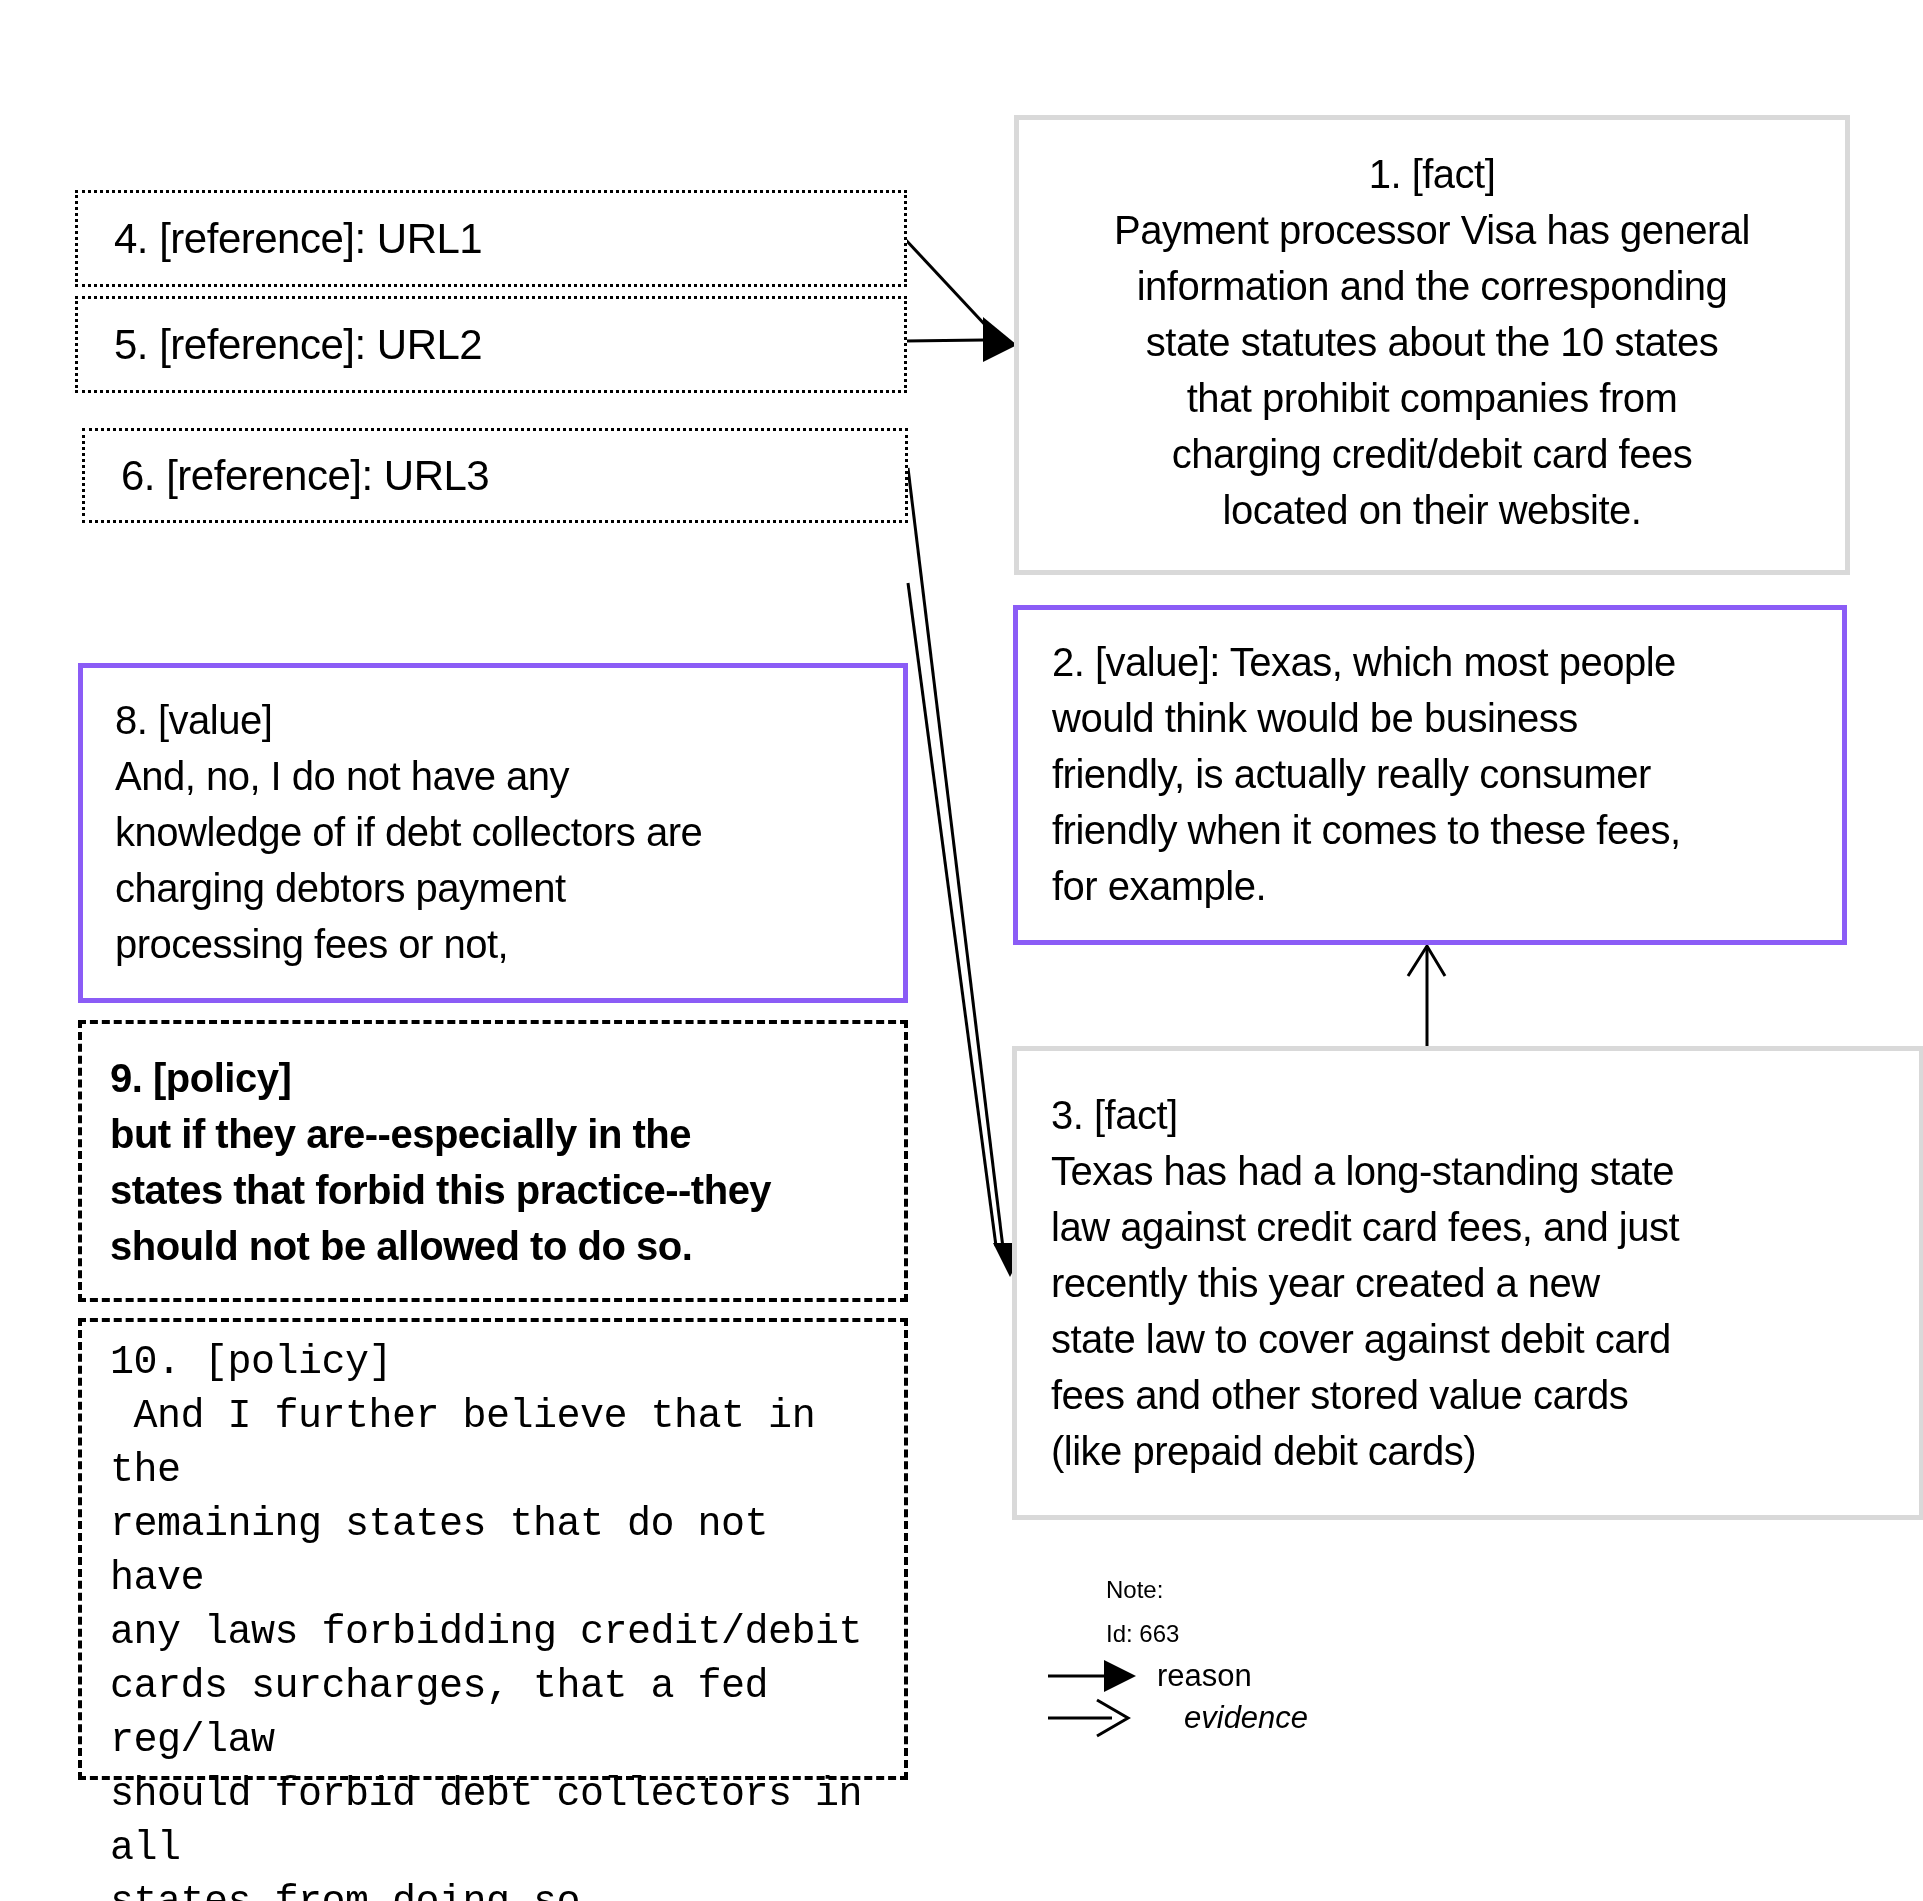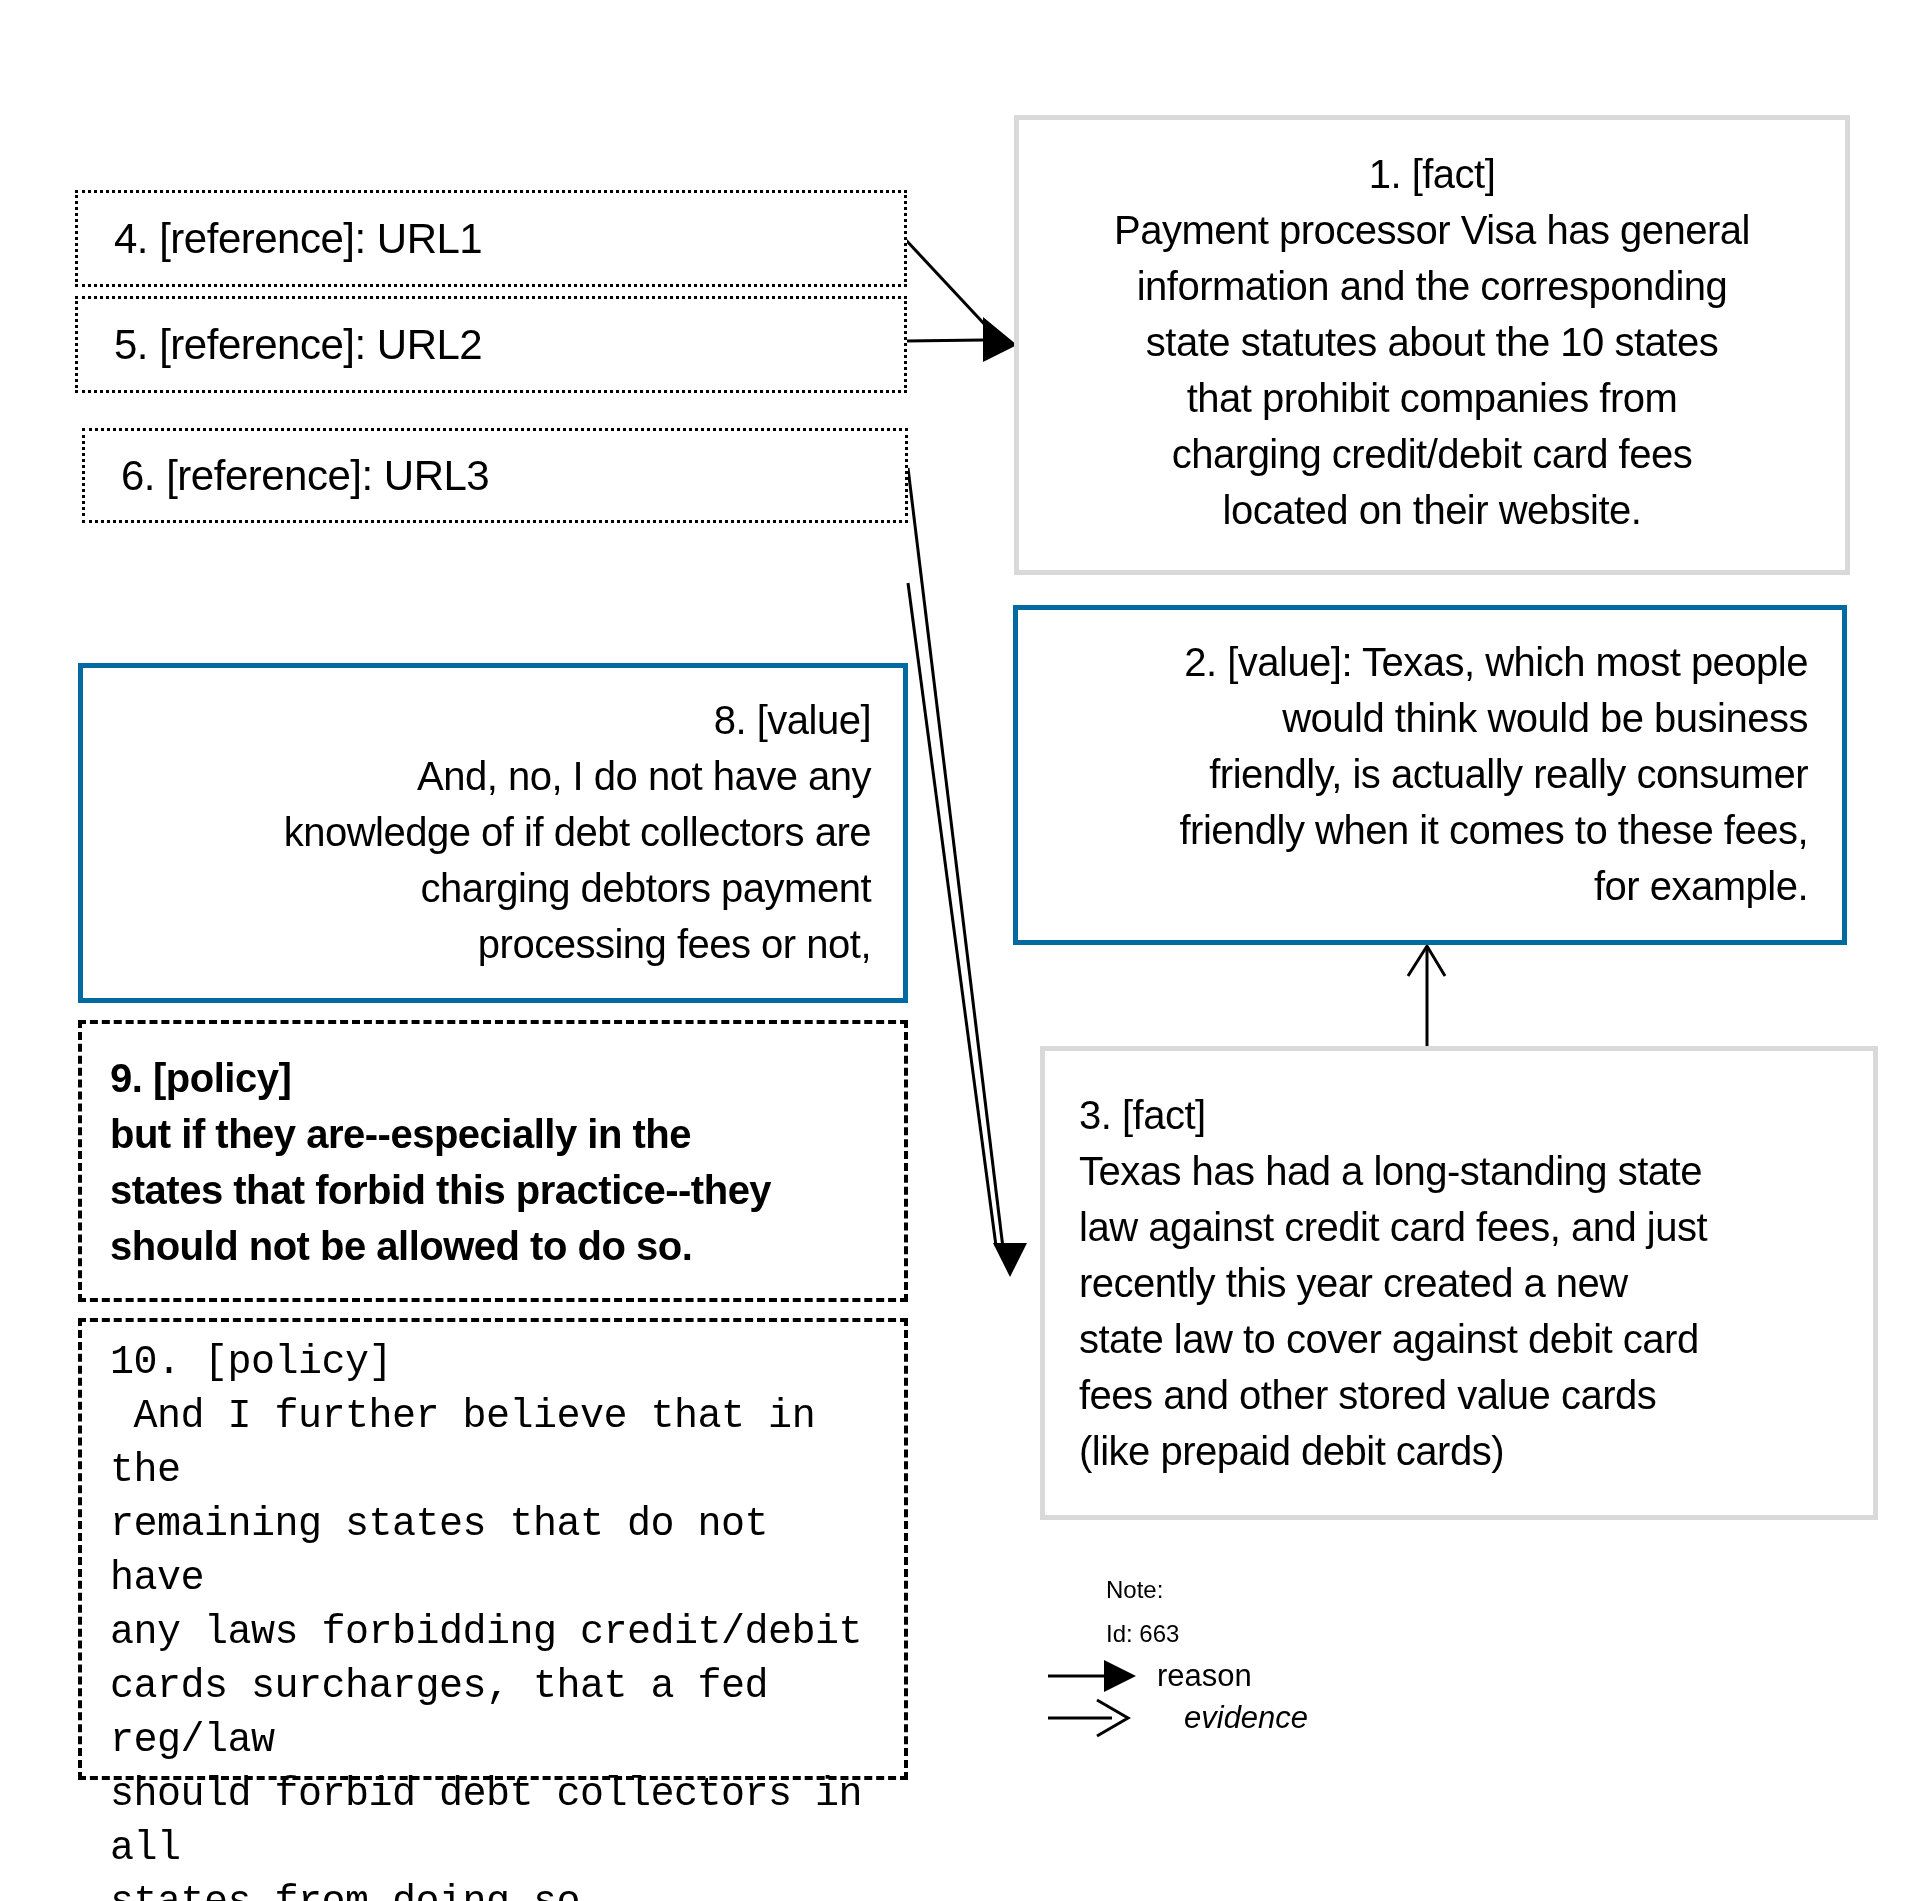--- a/index.html
+++ b/index.html
@@ -29,26 +29,26 @@
     z-index: 1;
   }
   .node.ref {
     display: flex;
     align-items: center;
     font-size: 42px;
     border: 3px dotted #000000;
     padding: 0 0 0 36px;
   }
   .node.gray  { border: 5px solid #d9d9d9; }
-  .node.black { border: 5px solid #0369a1; text-align: right; }
+  .node.black { border: 5px solid #8b5cf6; }
   .node.dashed{ border: 4px dashed #000000; }
 
   #box1  { left:1014px; top: 115px; width:836px; height:460px; padding:26px 34px;text-align:center; }
   #box2  { left:1013px; top: 605px; width:834px; height:340px; padding:24px 34px; }
-  #box3  { left:1040px; top:1046px; width:838px; height:474px; padding:36px 34px; }
+  #box3  { left:1012px; top:1046px; width:912px; height:474px; padding:36px 34px; }
   #box4  { left:  75px; top: 190px; width:832px; height: 97px; }
   #box5  { left:  75px; top: 296px; width:832px; height: 97px; }
   #box6  { left:  82px; top: 428px; width:826px; height: 95px; }
   #box7  { left:  82px; top: 533px; width:826px; height: 97px; }
   #box8  { left:  78px; top: 663px; width:830px; height:340px; padding:24px 32px; }
   #box9  { left:  78px; top:1020px; width:830px; height:282px; padding:26px 28px;font-weight:bold; }
   #box10 { left:  78px; top:1318px; width:830px; height:462px; padding:14px 28px; line-height:54px;font-family:Liberation Mono, monospace; }
 
   #legend {
     position: absolute;

